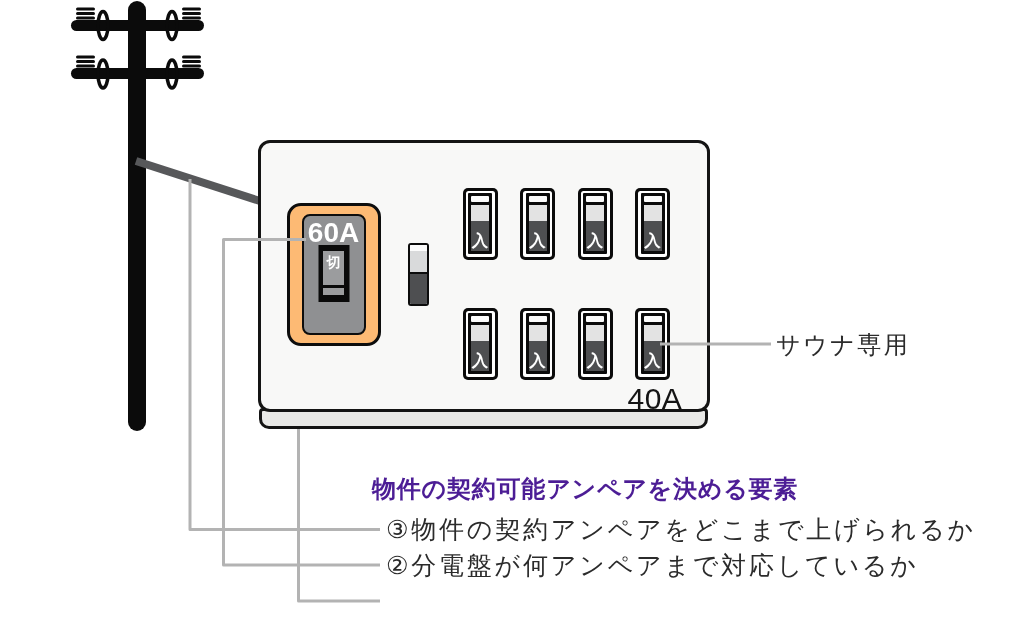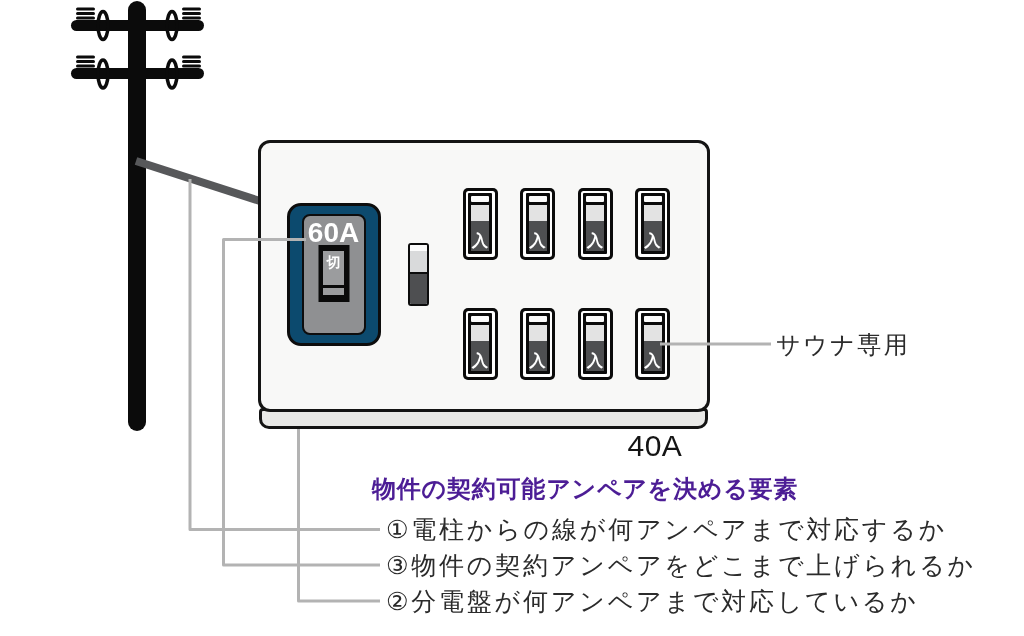--- a/index.html
+++ b/index.html
@@ -17,21 +17,21 @@
     box-sizing:border-box;
   }
   .panel{
     position:absolute;left:257.5px;top:139.5px;width:452px;height:272px;
     background:#f8f8f7;border:3.5px solid #141414;border-radius:12px;
     box-sizing:border-box;
   }
   
   .mainbrk{
     position:absolute;left:26px;top:60px;width:94px;height:143px;
-    background:#0c4a6e;border:3px solid #0d0d0d;border-radius:14px;box-sizing:border-box;
+    background:#fdba74;border:3px solid #0d0d0d;border-radius:14px;box-sizing:border-box;
   }
   .plate{
     position:absolute;left:12px;top:8px;width:64px;height:121px;
     background:#8f9092;border:2px solid #0d0d0d;border-radius:8px;box-sizing:border-box;
   }
   .main-rating{
     text-align:center;color:#ffffff;font-weight:bold;font-size:28px;line-height:26px;
     margin-top:4px;letter-spacing:0;
   }
   .well{
@@ -69,21 +69,21 @@
     display:flex;flex-direction:column;
   }
   .b-top{height:6px;background:#fcfcfc;margin-bottom:2.5px;border-radius:1px;}
   .b-light{height:16.5px;background:#e3e3e3;}
   .b-dark{
     flex:1;background:#4e4f51;display:flex;justify-content:center;align-items:flex-end;
   }
   .b-dark span{color:#ffffff;font-size:16px;font-weight:bold;line-height:1;padding-bottom:2px;}
   .branch-rating{
     position:absolute;left:367px;top:241px;font-size:30px;line-height:1;
-    color:#141414;letter-spacing:0.5px;margin-top:47px;
+    color:#141414;letter-spacing:0.5px;
   }
 
   
   .sauna{
     position:absolute;left:776px;top:302px;font-size:24px;line-height:37px;
     letter-spacing:2.5px;color:#2b2b2b;white-space:nowrap;margin-top:24px;
   }
   .heading{
     position:absolute;left:372px;top:473px;font-size:24px;font-weight:bold;
     letter-spacing:0.8px;color:#4c1d95;white-space:nowrap;text-align:right;
@@ -260,18 +260,17 @@
     <polyline class="annline" points="306,239.5 223.5,239.5 223.5,565 380,565"></polyline>
     <polyline class="annline" points="298.5,429 298.5,601 380,601"></polyline>
   </svg>
 
   <div class="sauna">
     <div>サウナ専用</div>
   </div>
 
   <div class="heading">物件の契約可能アンペアを決める要素</div>
   <div class="factors">
-    <div>①電柱からの線が何アンペアまで対応するか</div>
     <div>③物件の契約アンペアをどこまで上げられるか</div>
     <div>②分電盤が何アンペアまで対応しているか</div>
   </div>
 
 </div>
 
 </body></html>

